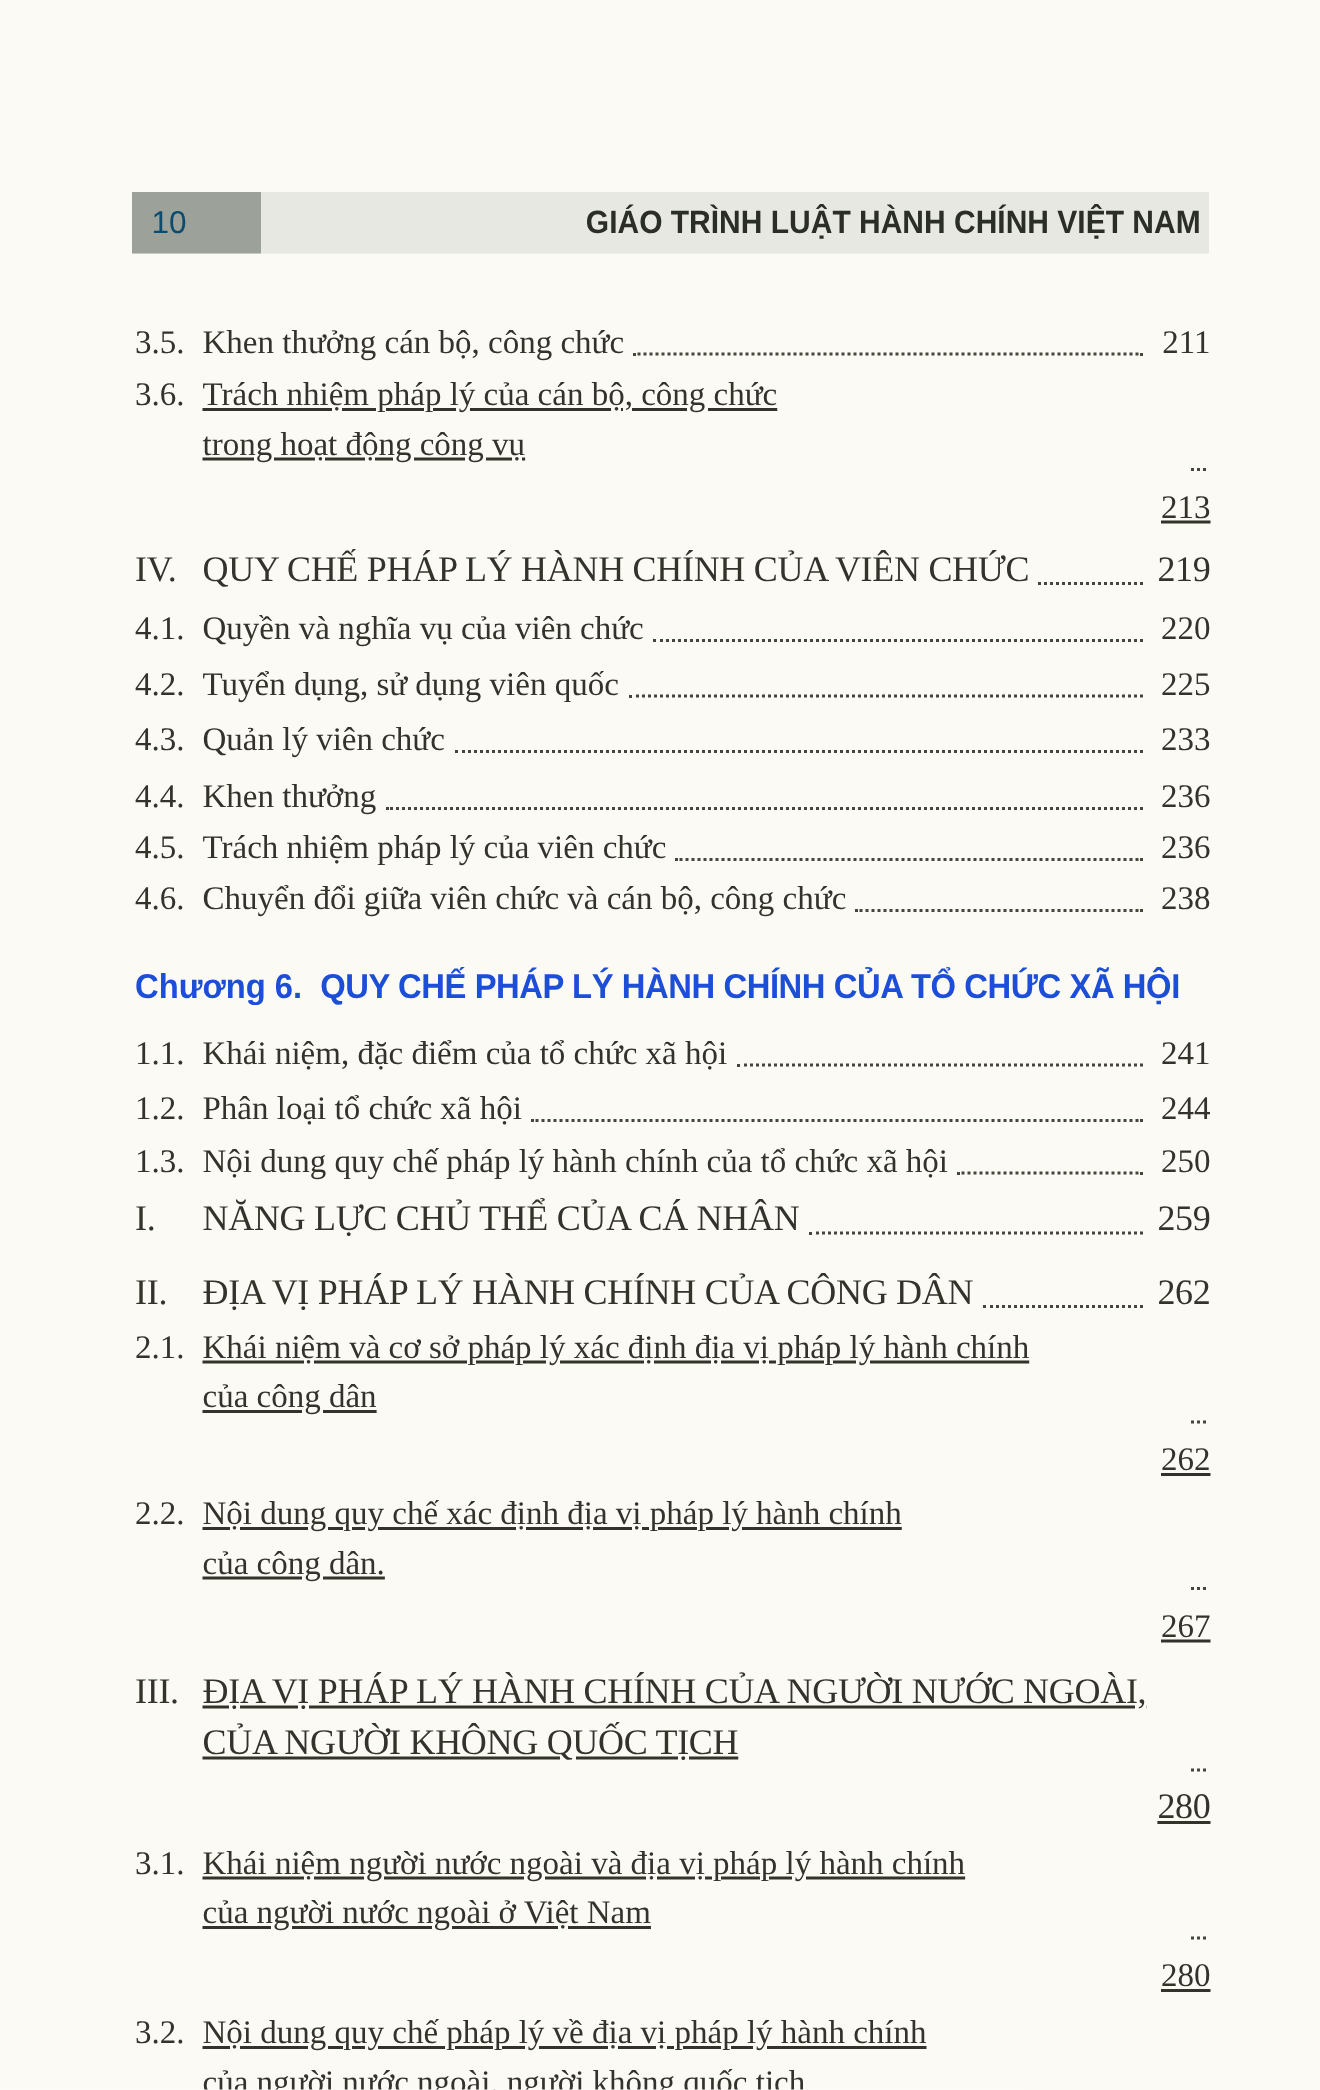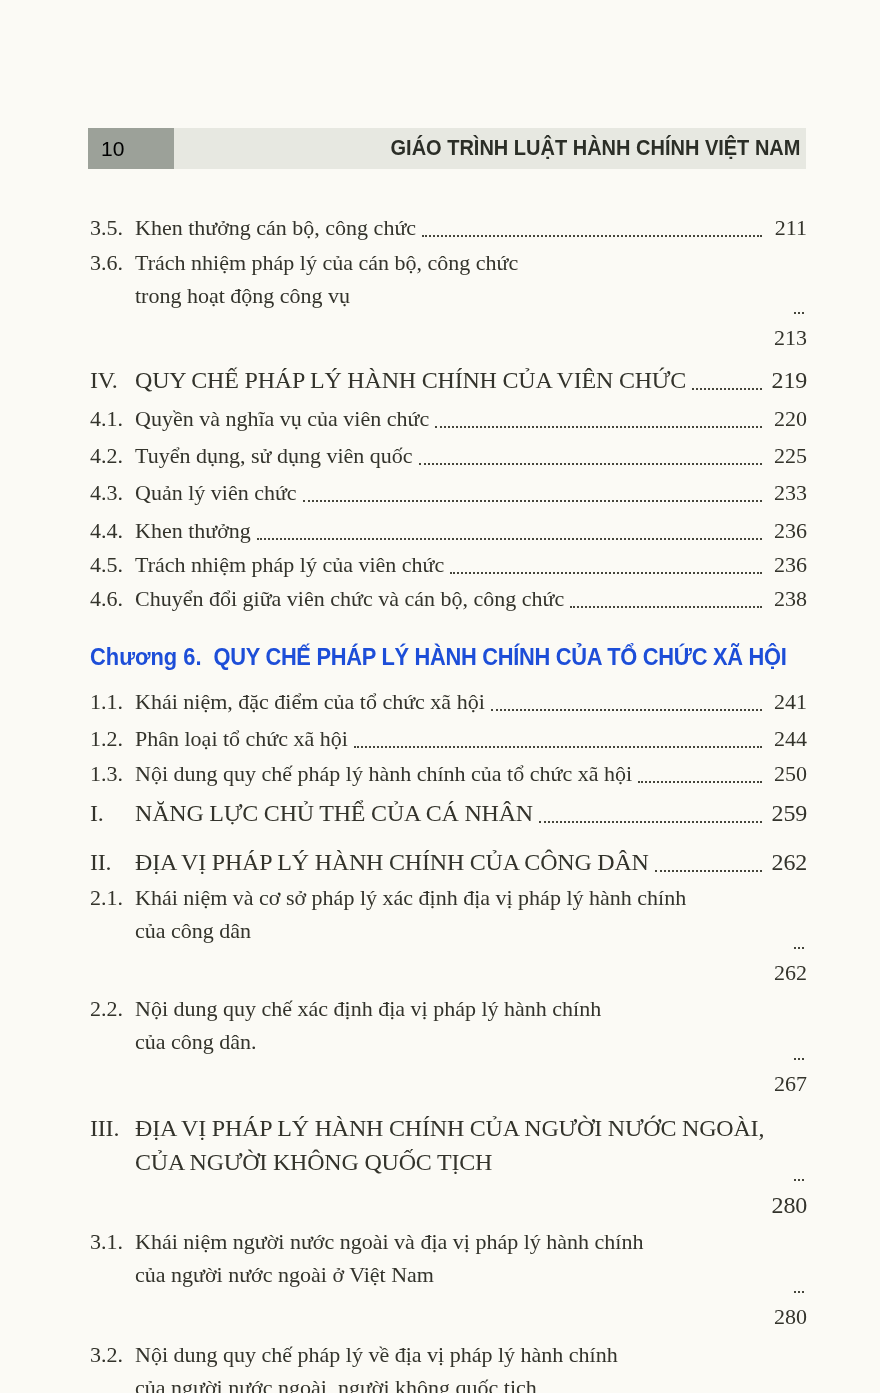--- a/index.html
+++ b/index.html
@@ -16,42 +16,42 @@
     position:absolute;top:128px;left:88px;width:718px;height:41px;
     background:#e7e8e1;
     display:flex;align-items:center;
   }
   .pageno{
     width:86px;height:100%;
     background:#9ca199;
     display:flex;align-items:center;
     padding-left:13px;box-sizing:border-box;
     font-family:"Liberation Sans","DejaVu Sans",sans-serif;
-    font-size:21px;color:#000000;
+    font-size:21px;color:#0c4a6e;
   }
   .running{
     flex:1;text-align:right;padding-right:6px;
     font-family:"Liberation Sans","DejaVu Sans",sans-serif;
     font-weight:700;font-size:21.5px;color:#2b2e27;
     transform:scaleX(0.93);transform-origin:100% 50%;
     white-space:nowrap;
   }
   
   .toc{position:absolute;left:90px;top:0;width:717px;}
   .row{display:flex;align-items:flex-start;font-size:22px;line-height:33px;}
   .num{width:45px;flex:none;}
   .txt{flex:none;white-space:nowrap;}
   .leader{
     flex:1;min-width:10px;height:0;
     align-self:flex-end;
     border-bottom:2.4px dotted #45453b;
     margin:0 3px 7px 6px;
   }
   .pg{flex:none;min-width:42px;text-align:right;}
-  .two .body{flex:1;display:flex;flex-direction:column;}
+  .two .body{flex:1;display:flex;flex-direction:column;text-decoration:underline;}
   .l1{white-space:nowrap;}
   .l2{display:flex;flex-direction:column;}
   .caps{font-size:24px;line-height:34px;letter-spacing:-0.2px;}
   .chapter{
     font-family:"Liberation Sans","DejaVu Sans",sans-serif;
     font-weight:700;font-size:23px;line-height:36px;color:#1d4ed8;
   }
   .ch-inner{display:flex;width:100%;transform:scaleX(0.95);transform-origin:0 50%;}
   .ch-label{width:130px;flex:none;}
   .ch-title{flex:1;letter-spacing:-0.3px;white-space:nowrap;}

